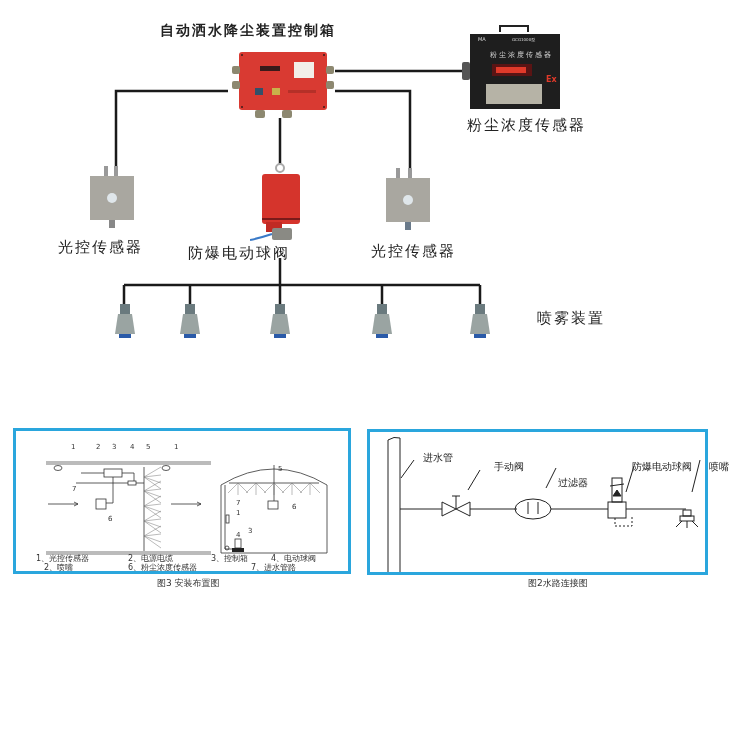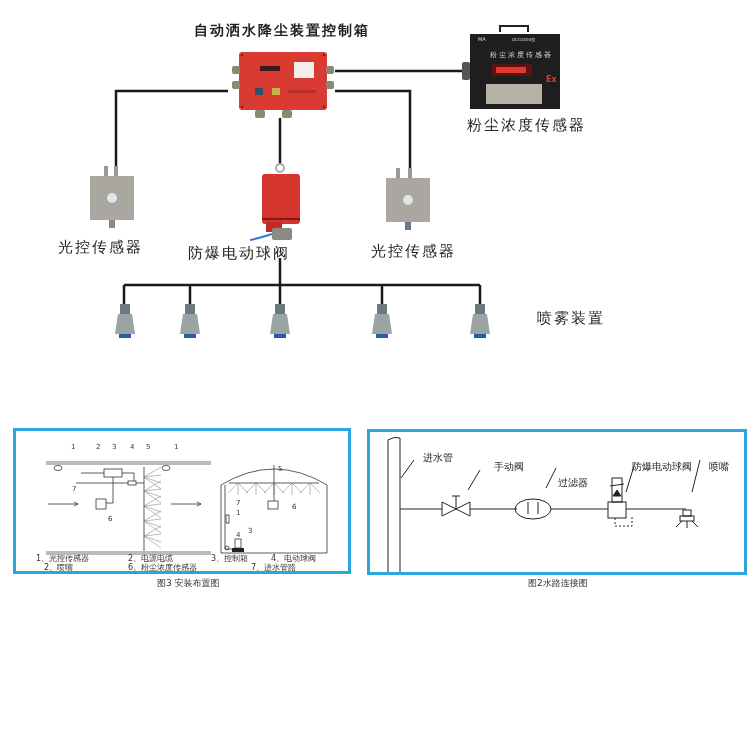--- a/index.html
+++ b/index.html
@@ -31,21 +31,21 @@
 
       <path d="M280 118 L280 165"></path>
 
       <path d="M280 258 L280 285"></path>
 
       <path d="M124 285 L480 285"></path>
       <path d="M124 285 L124 305 M190 285 L190 305 M280 285 L280 305 M382 285 L382 305 M480 285 L480 305"></path>
     </g>
   </svg>
 
-  <div class="abs label-title" style="left:194px;top:22px;text-align:right;">自动洒水降尘装置控制箱</div>
+  <div class="abs label-title" style="left:160px;top:22px;text-align:right;">自动洒水降尘装置控制箱</div>
 
   <div class="abs" style="left:230px;top:50px;width:105px;height:68px;">
     <svg width="105" height="68" viewBox="0 0 105 68">
       <rect x="9" y="2" width="88" height="58" rx="3" fill="#d93a32"></rect>
       <rect x="30" y="16" width="20" height="5" fill="#3a1a1a"></rect>
       <rect x="64" y="12" width="20" height="16" fill="#f2efe8"></rect>
       <rect x="25" y="38" width="8" height="7" fill="#33506a"></rect>
       <rect x="42" y="38" width="8" height="7" fill="#c9b24a"></rect>
       <rect x="58" y="40" width="28" height="3" fill="#b53028"></rect>
       <g fill="#8d8870">
@@ -230,21 +230,21 @@
   <div class="abs legend" style="left:20px;top:122px;">1、光控传感器</div>
   <div class="abs legend" style="left:28px;top:131px;">2、喷嘴</div>
   <div class="abs legend" style="left:112px;top:122px;">2、电源电缆</div>
   <div class="abs legend" style="left:112px;top:131px;">6、粉尘浓度传感器</div>
   <div class="abs legend" style="left:195px;top:122px;">3、控制箱</div>
   <div class="abs legend" style="left:195px;top:131px;margin-left:40px;">7、进水管路</div>
   <div class="abs legend" style="left:255px;top:122px;">4、电动球阀</div>
 </div>
 <div class="abs caption" style="left:157px;top:577px;">图3 安装布置图</div>
 
-<div class="frame" style="left:367px;top:429px;width:380px;height:146px;">
+<div class="frame" style="left:367px;top:429px;width:341px;height:146px;">
   <svg width="374" height="140" viewBox="0 0 374 140">
     <g stroke="#222" stroke-width="1" fill="none">
 
       <path d="M18 140 L18 8 Q24 4 30 6 L30 140"></path>
 
       <path d="M30 77 L72 77"></path>
 
       <path d="M72 70 L72 84 L100 70 L100 84 Z"></path>
       <path d="M86 77 L86 64 M82 64 L90 64"></path>
       <path d="M100 77 L147 77"></path>

